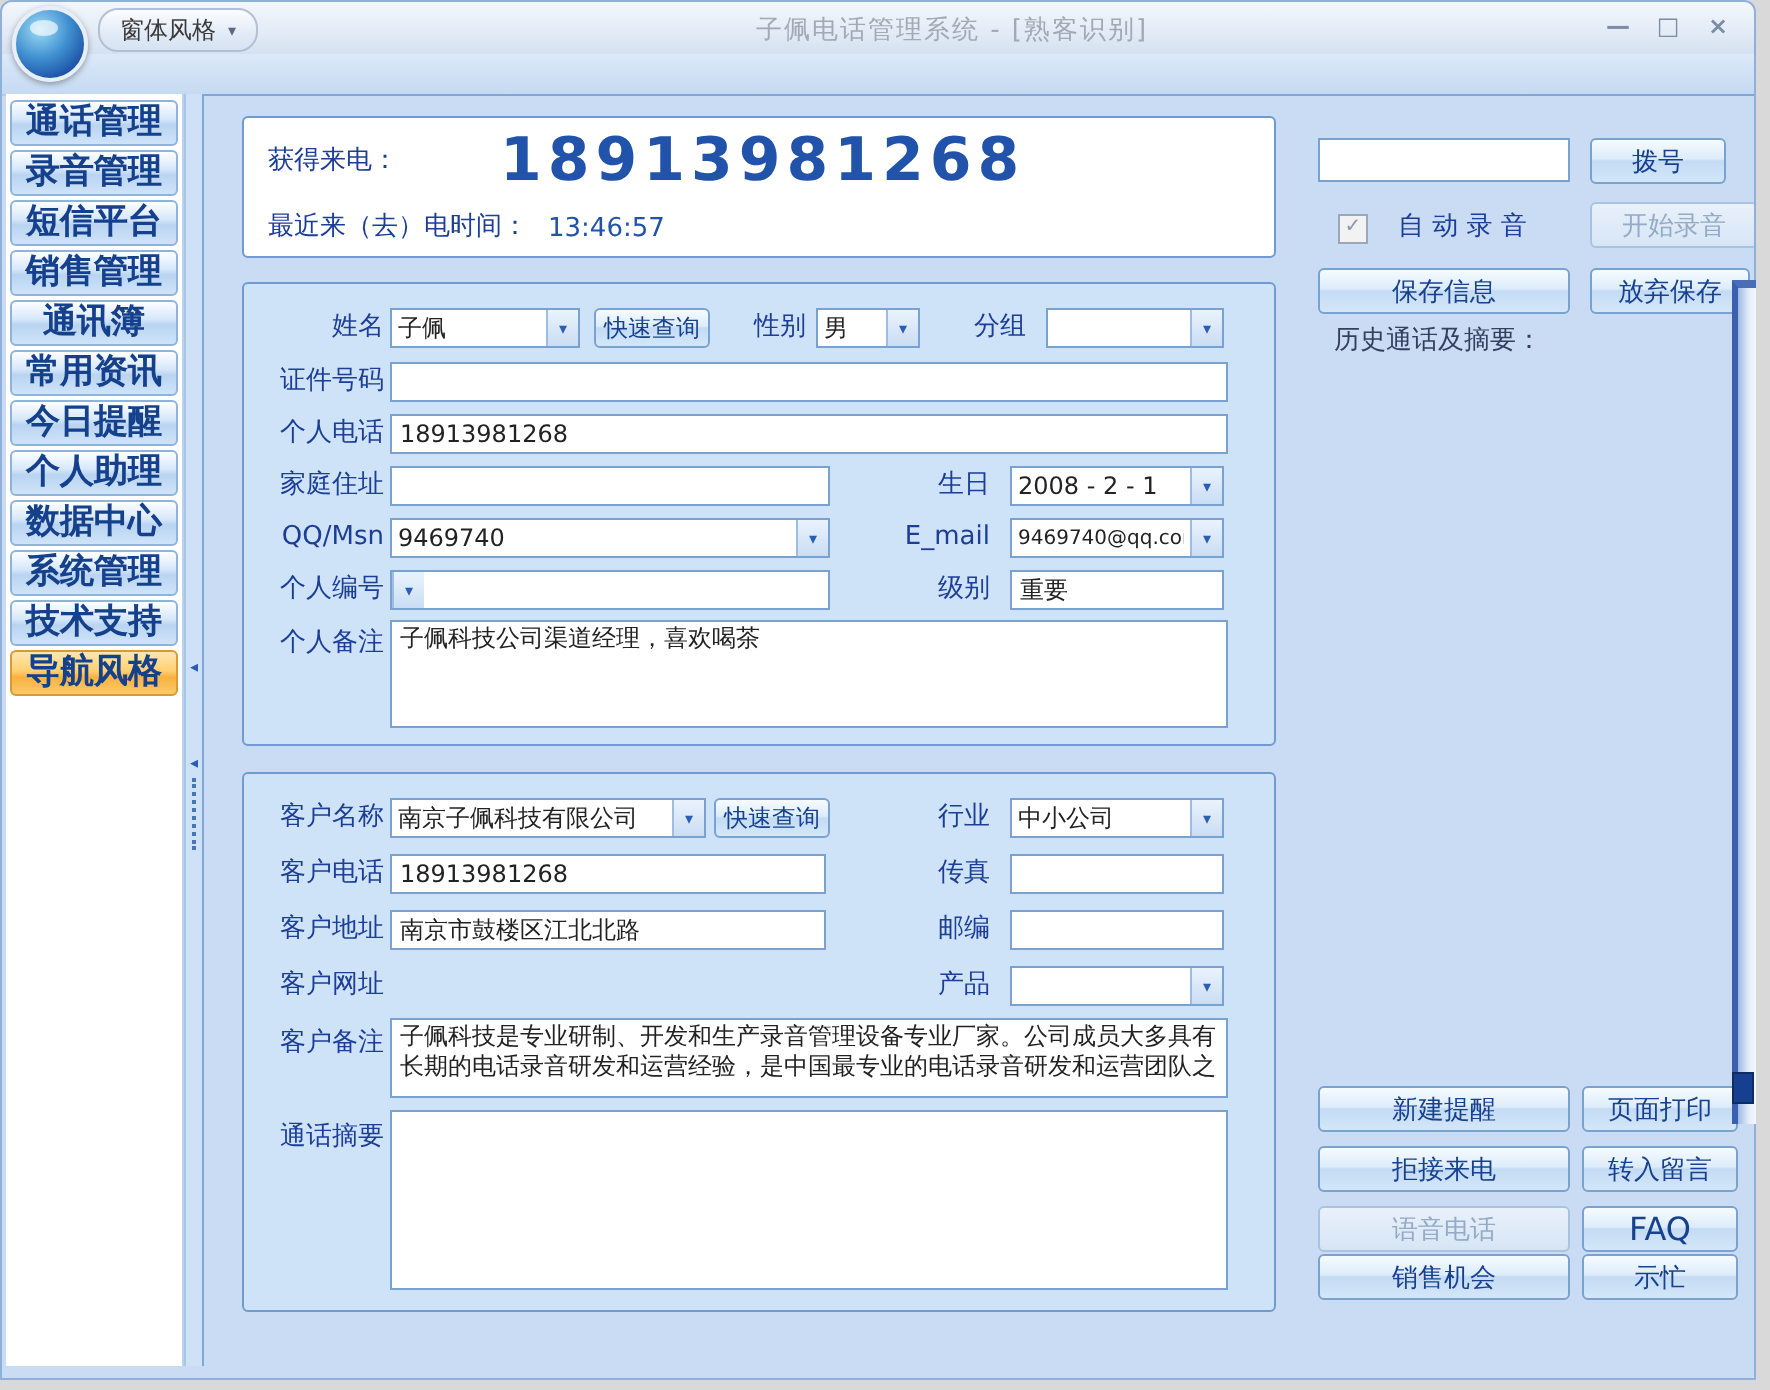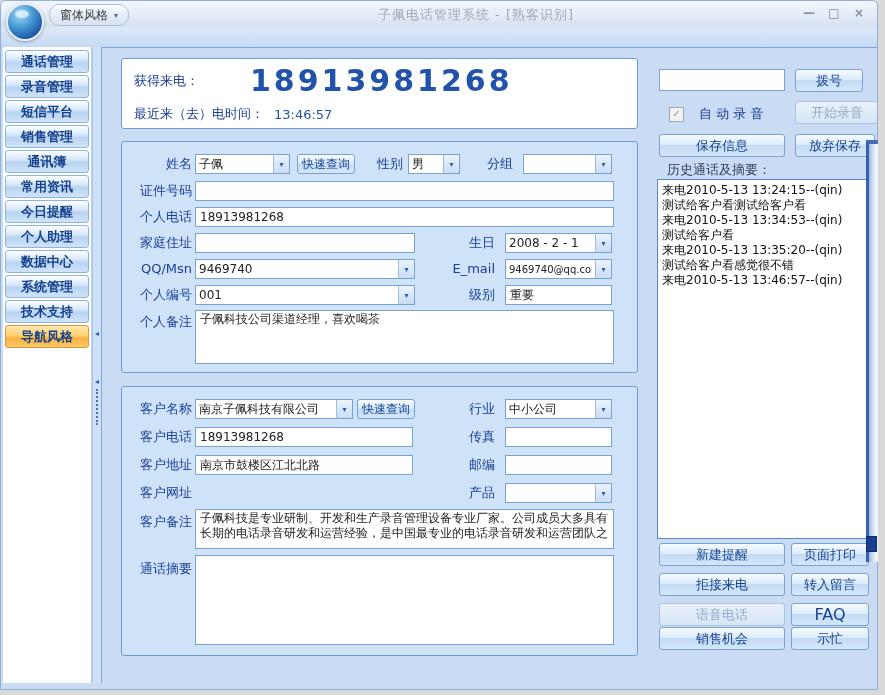--- a/index.html
+++ b/index.html
@@ -20,21 +20,21 @@
   .stylebtn{position:absolute;left:48px;top:3px;height:20px;padding:0 10px;border-radius:10px;
        border:1px solid #b2c0d6;background:linear-gradient(#fbfdff,#e3ecf7 55%,#d6e3f2);
        font-size:12px;color:#3a3a3a;display:flex;align-items:center;gap:6px;cursor:pointer;}
   .wtitle{position:absolute;left:300px;top:5px;width:350px;text-align:center;
        font-size:13px;color:#a2a9b4;letter-spacing:1px;}
   .wctl{position:absolute;top:3px;width:20px;height:18px;text-align:center;line-height:18px;
        color:#7d8da3;font-size:12px;font-weight:bold;cursor:pointer;}
   
   .sidecol{position:absolute;left:2px;top:46px;width:88px;bottom:6px;background:#ffffff;
        border-right:1px solid #bcd2ec;}
-  .sb-item{height:21px;line-height:21px;margin:0 2px 2px 2px;text-align:center;font-size:13px;font-weight:bold;
+  .sb-item{height:21px;line-height:21px;margin:0 2px 2px 2px;text-align:center;font-size:17px;font-weight:bold;
        color:#15418c;border:1px solid #8fb4dc;border-radius:3px;cursor:pointer;
        background:linear-gradient(#fdfeff,#d7e8fb 40%,#b9d4f1 55%,#cfe4f9);}
   .sb-item.active{background:linear-gradient(#ffe7b2,#ffd071 45%,#f8b23f 60%,#fbc96a);border-color:#d89b33;}
   .splitter{position:absolute;left:91px;top:46px;width:8px;bottom:6px;background:#cfe1f6;
        border-left:1px solid #aac6e6;border-right:1px solid #aac6e6;}
   .split-arrow{position:absolute;left:0;width:8px;text-align:center;font-size:8px;color:#2a5db0;}
   .split-dots{position:absolute;left:3px;top:342px;height:36px;border-left:2px dotted #4a74b5;}
   
   .mainbg{position:absolute;left:100px;top:46px;right:0;bottom:6px;background:#c9dcf3;
        border-left:1px solid #7fa8d8;border-top:1px solid #7fa8d8;}
@@ -158,21 +158,20 @@
       <span class="cbtn">▾</span>
     </div>
     <div class="lbl" style="left:288px;top:117px;width:85px;">E_mail</div>
     <div class="combo" style="left:383px;top:117px;width:107px;">
       <input style="font-size: 10px;" value="9469740@qq.com">
       <span class="cbtn">▾</span>
     </div>
 
     <div class="lbl" style="left:0;top:143px;width:70px;">个人编号</div>
     <div class="combo" style="left:73px;top:143px;width:220px;">
-      <input value="001" style="">
       <span class="cbtn">▾</span>
     </div>
     <div class="lbl" style="left:288px;top:143px;width:85px;">级别</div>
     <input class="inp" style="left: 383px; top: 143px; width: 107px;" value="重要">
 
     <div class="lbl" style="left:0;top:170px;width:70px;">个人备注</div>
     <textarea class="tarea" style="left: 73px; top: 168px; width: 419px; height: 54px;">子佩科技公司渠道经理，喜欢喝茶</textarea>
   </div>
 
   <div class="box" style="left:120px;top:385px;width:517px;height:270px;">
@@ -216,29 +215,20 @@
   <button class="btn" style="left:794px;top:68px;width:68px;height:23px;">拨号</button>
 
   <div class="chk" style="left:668px;top:106px;">✓</div>
   <div class="lbl" style="left:698px;top:103px;text-align:left;">自 动 录 音</div>
   <button class="btn disabled" style="left:794px;top:100px;width:84px;height:23px;">开始录音</button>
 
   <button class="btn" style="left:658px;top:133px;width:126px;height:23px;">保存信息</button>
   <button class="btn" style="left:794px;top:133px;width:80px;height:23px;">放弃保存</button>
 
   <div class="histlabel" style="left:666px;top:160px;">历史通话及摘要：</div>
-  <div class="histbox" style="left:656px;top:178px;width:210px;height:360px;">
-    <div class="hline">来电2010-5-13 13:24:15--(qin)</div>
-    <div class="hline">测试给客户看测试给客户看</div>
-    <div class="hline">来电2010-5-13 13:34:53--(qin)</div>
-    <div class="hline">测试给客户看</div>
-    <div class="hline">来电2010-5-13 13:35:20--(qin)</div>
-    <div class="hline">测试给客户看感觉很不错</div>
-    <div class="hline">来电2010-5-13 13:46:57--(qin)</div>
-  </div>
 
   <button class="btn" style="left:658px;top:542px;width:126px;height:23px;">新建提醒</button>
   <button class="btn" style="left:790px;top:542px;width:78px;height:23px;">页面打印</button>
   <button class="btn" style="left:658px;top:572px;width:126px;height:23px;">拒接来电</button>
   <button class="btn" style="left:790px;top:572px;width:78px;height:23px;">转入留言</button>
   <button class="btn disabled" style="left:658px;top:602px;width:126px;height:23px;">语音电话</button>
   <button class="btn" style="left:790px;top:602px;width:78px;height:23px;font-size:16px;">FAQ</button>
   <button class="btn" style="left:658px;top:626px;width:126px;height:23px;">销售机会</button>
   <button class="btn" style="left:790px;top:626px;width:78px;height:23px;">示忙</button>
 

